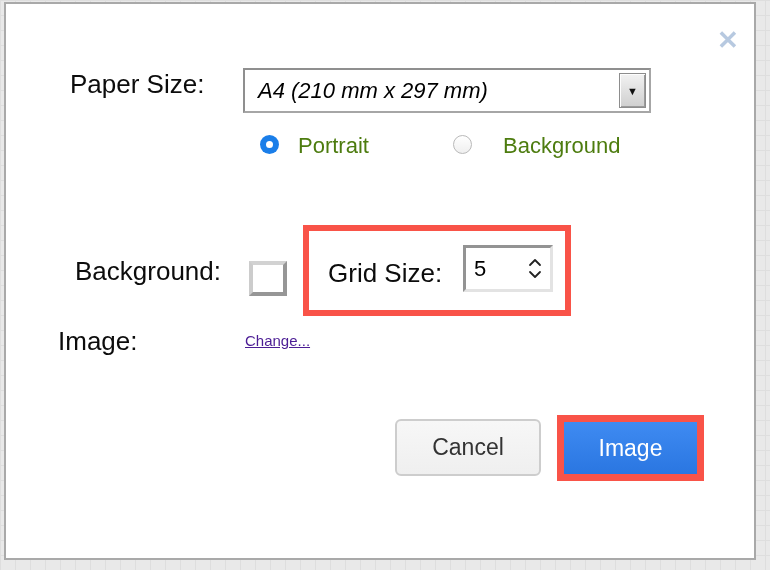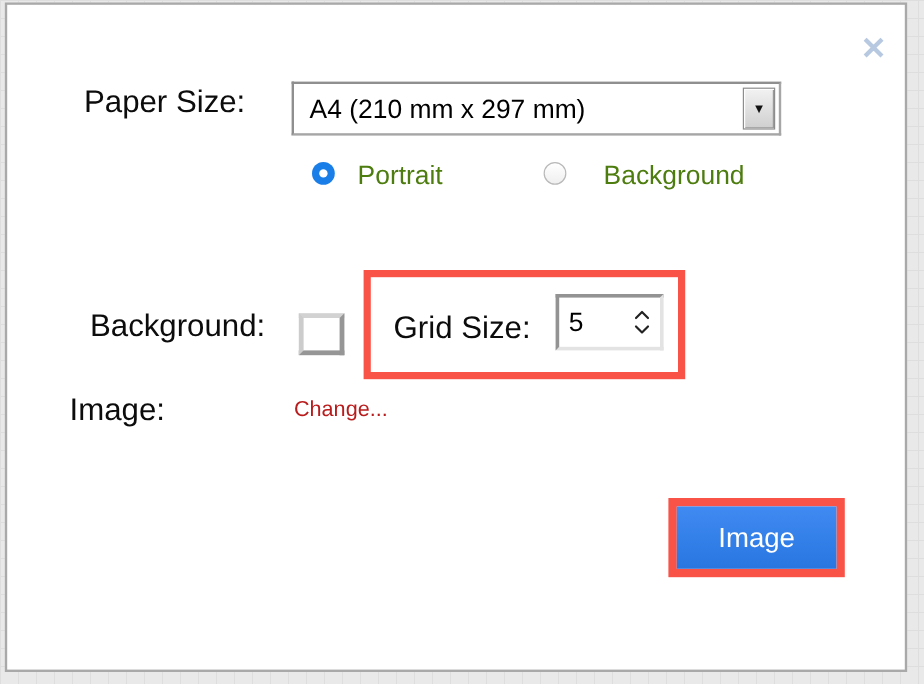--- a/index.html
+++ b/index.html
@@ -48,20 +48,21 @@
   
   .select-box {
     position: absolute;
     left: 237px; top: 64px;
     width: 408px; height: 45px;
     background: #ffffff;
     border: 2px solid;
     border-color: #8f8f8f #a6a6a6 #a6a6a6 #8f8f8f;
     display: flex; align-items: center;
     cursor: pointer;
+    font-style: italic;
   }
   .select-box .select-value {
     padding-left: 13px;
     font-size: 22px;
     color: #000;
     white-space: nowrap;
   }
   .select-arrow-btn {
     position: absolute;
     top: 3px; bottom: 3px; right: 3px;
@@ -152,23 +153,24 @@
     display: flex; flex-direction: column;
     align-items: center; justify-content: center;
     gap: 3px;
   }
   .stepper svg { display: block; cursor: pointer; }
 
   
   .change-link {
     position: absolute;
     left: 239px; top: 324px;
-    font-size: 18px;
+    font-size: 15px;
     line-height: 26px;
-    color: #b91c1c;
+    color: #4c1d95;
+    text-decoration: underline;
     cursor: pointer;
     white-space: nowrap;
   }
 
   
   .btn-cancel {
     position: absolute;
     left: 389px; top: 415px;
     width: 146px; height: 57px;
     background: linear-gradient(180deg, #f7f7f7, #efefef);
@@ -226,18 +228,19 @@
       </svg>
       <svg width="14" height="9" viewBox="0 0 14 9">
         <polyline points="2,2 7,7 12,2" fill="none" stroke="#222" stroke-width="1.8" stroke-linecap="round" stroke-linejoin="round"></polyline>
       </svg>
     </span>
   </div>
 
   <div class="label" style="left:52px; top:324px;">Image:</div>
   <div class="change-link">Change...</div>
 
+  <button class="btn-cancel">Cancel</button>
 
   <div class="highlight-frame frame-apply">
     <button class="btn-apply">Image</button>
   </div>
 
 </div>
 
 </body></html>

